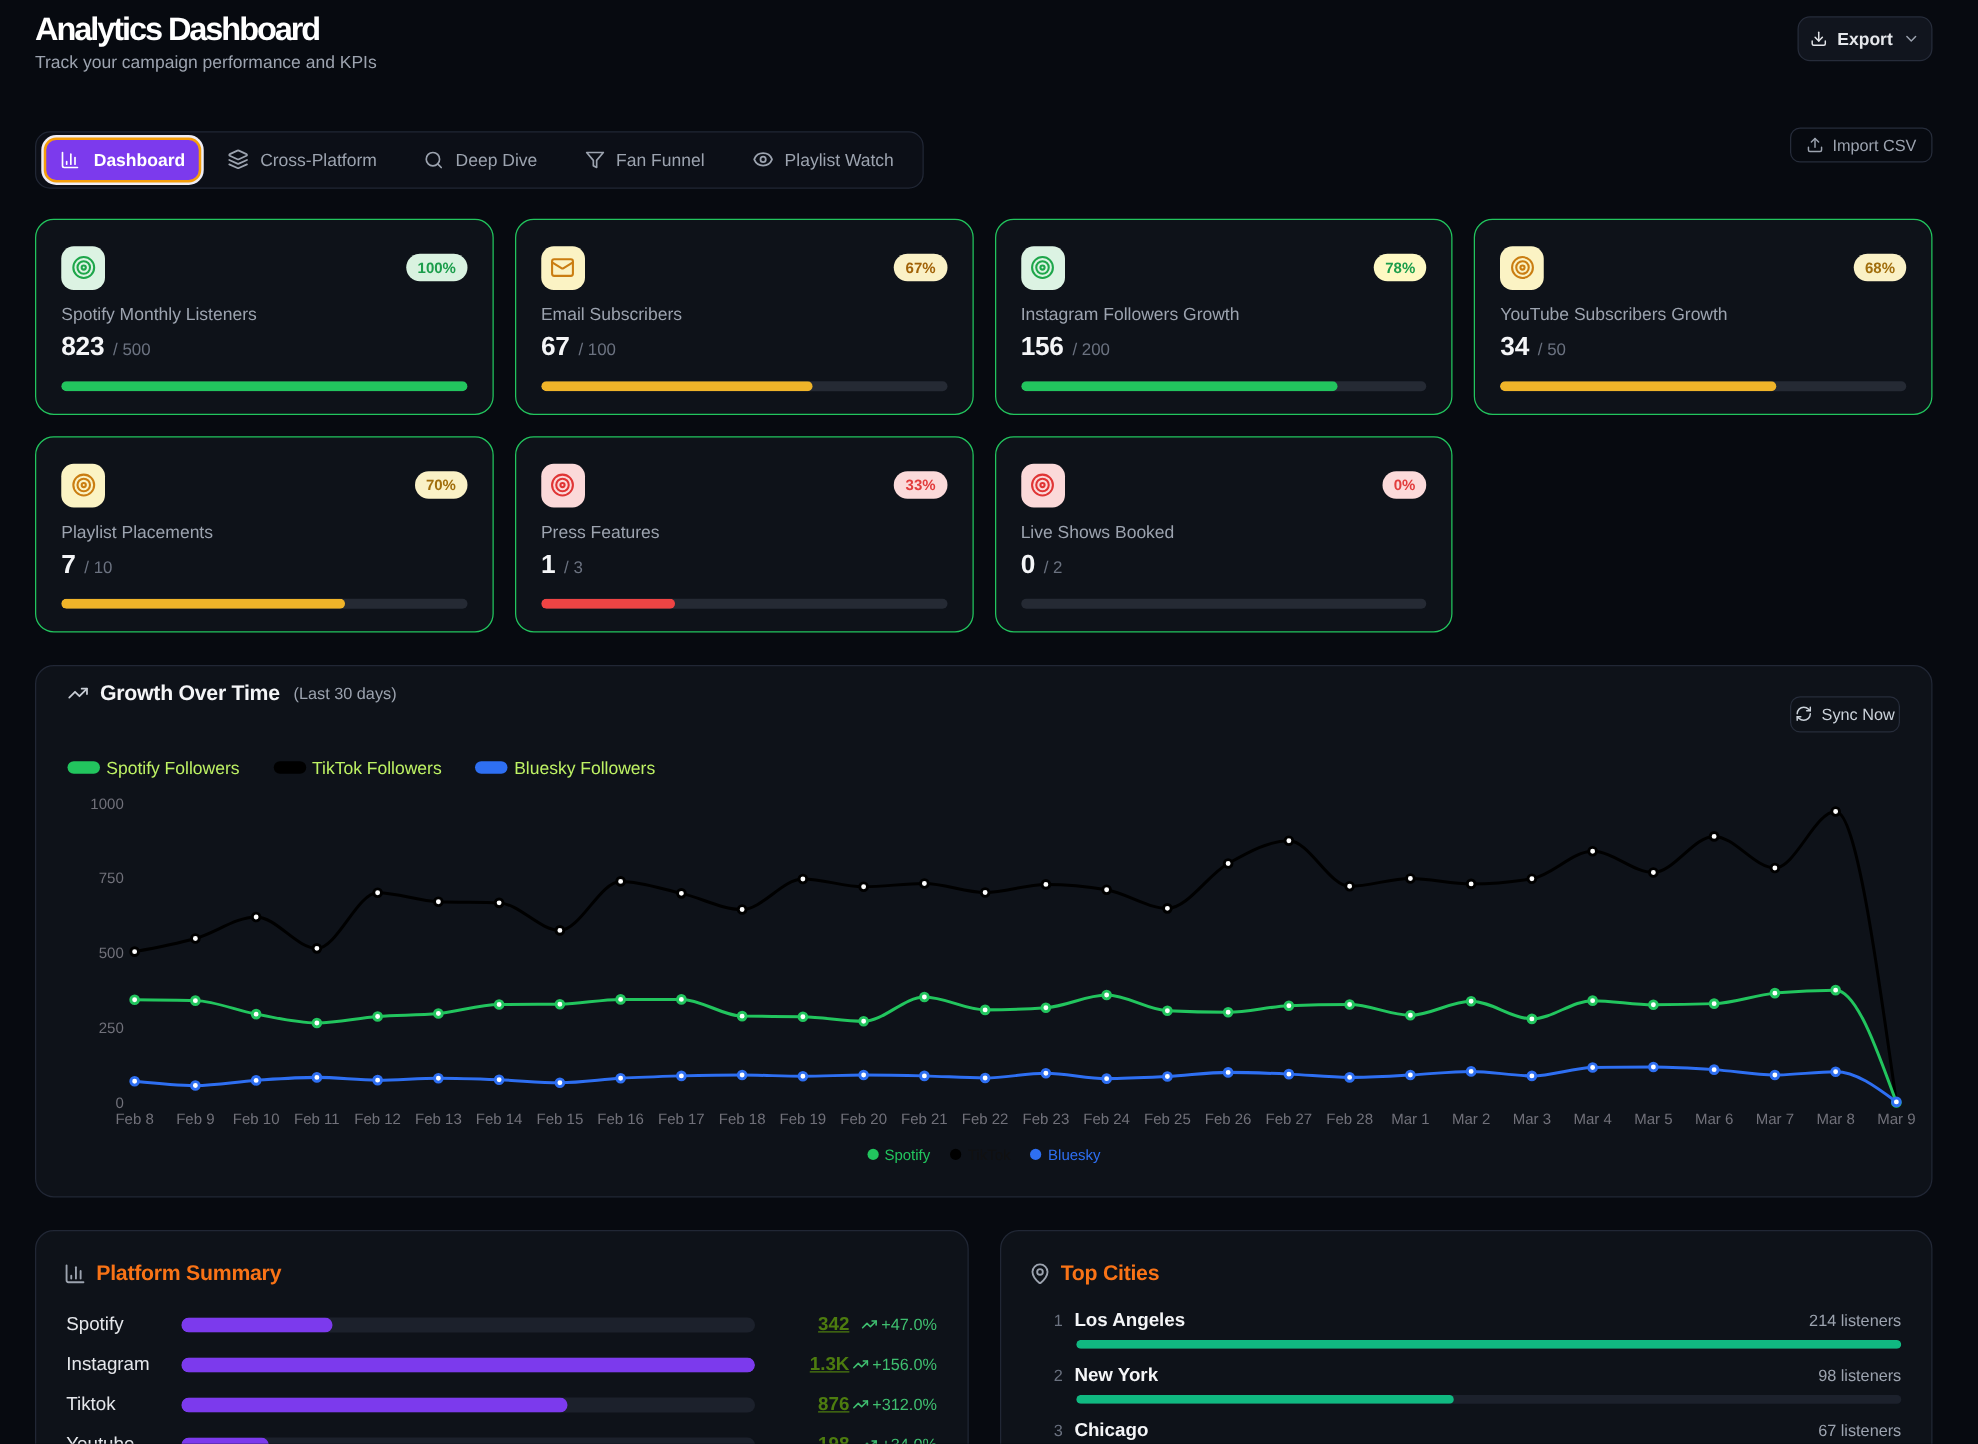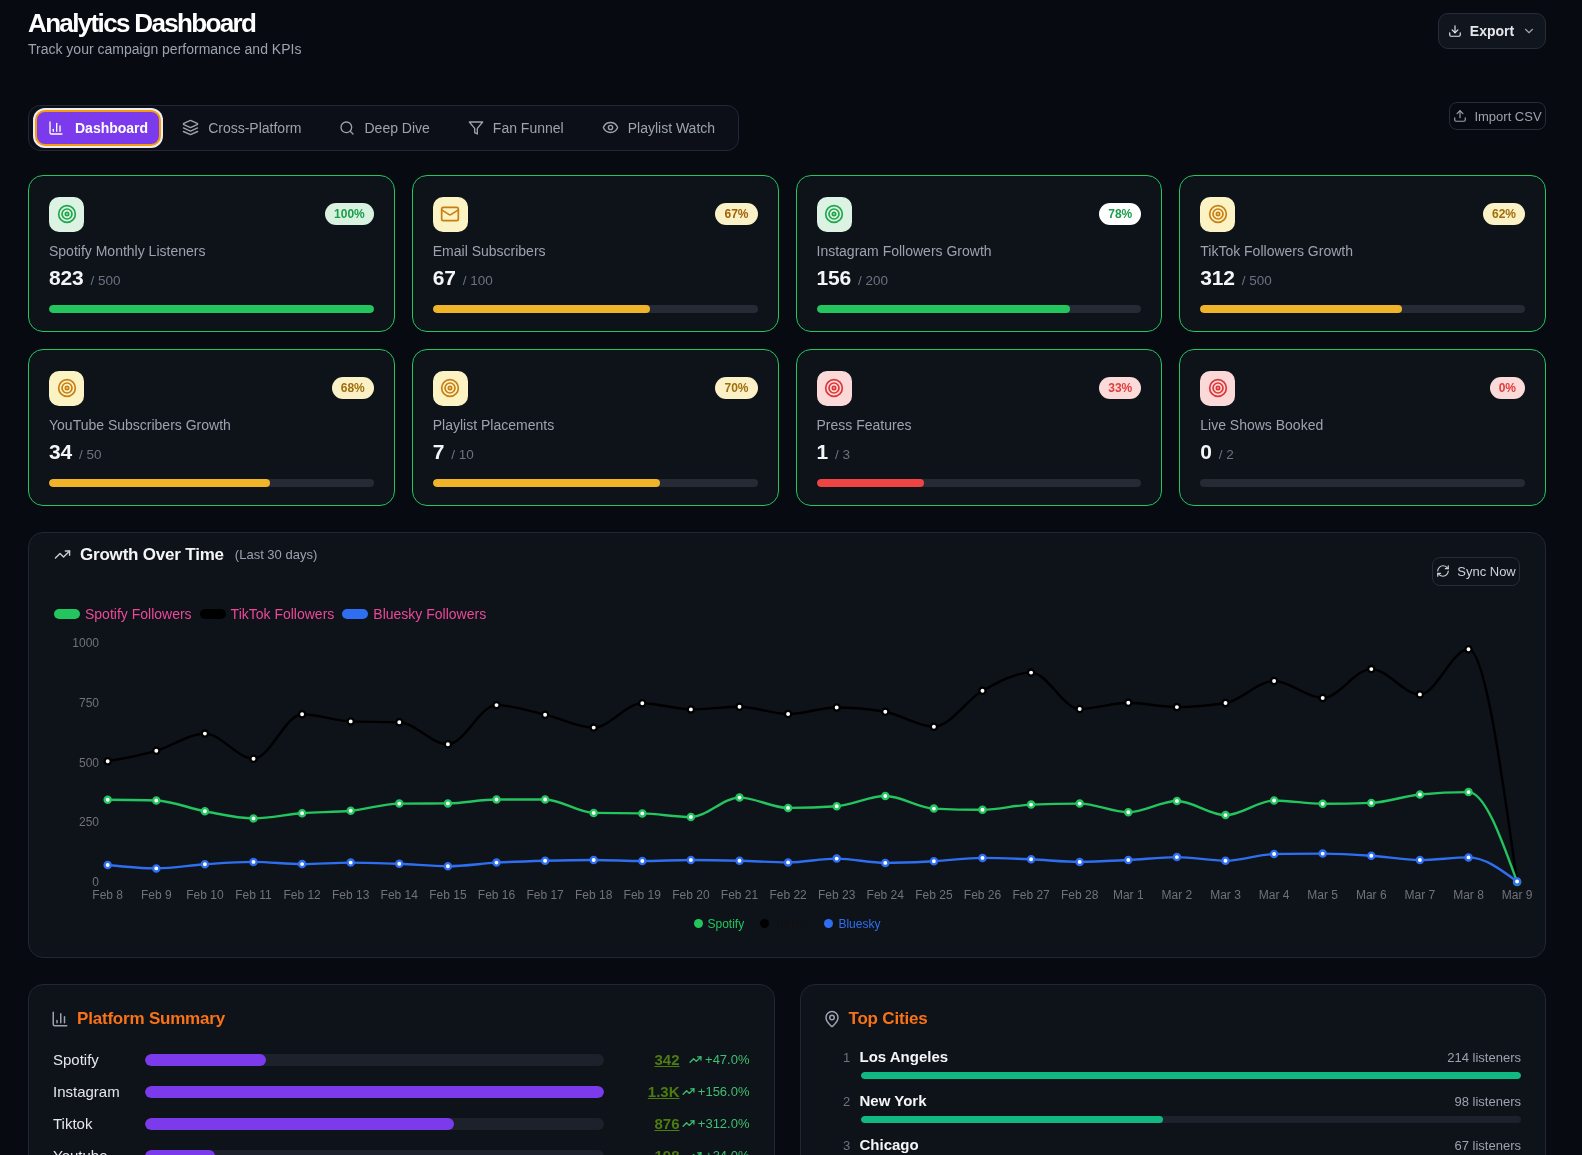--- a/index.html
+++ b/index.html
@@ -12,42 +12,42 @@
 .sub { font-size:14px; color:#9ca3af; margin-top:3px; }
 .exportbtn { margin-top:7px; width:108px; height:36px; display:flex; align-items:center; justify-content:center; gap:8px;
   background:#11151e; border:1px solid #262c3a; border-radius:10px; color:#e5e7eb; font-size:14px; font-weight:600; }
 
 
 .tabrow { display:flex; justify-content:space-between; align-items:center; margin-top:25px; }
 .tabs { display:flex; align-items:center; gap:0; background:#0c0f17; border:1px solid #212735; border-radius:12px; padding:4px;margin-top:23px; }
 .tab { display:flex; align-items:center; gap:9px; color:#9ca3af; font-size:14px; padding:0 19px; height:36px; }
 .tab.active { background:#7c3aed; color:#fff; font-weight:600; border:2px solid #f59e0b; border-radius:10px;
   box-shadow:0 0 0 2px #eeecf5; padding:0 11px 0 11px; margin:0 2px; gap:11px; }
-.importbtn { width:97px; height:28px; display:flex; align-items:center; justify-content:center; gap:7px;
+.importbtn { width:114px; height:28px; display:flex; align-items:center; justify-content:center; gap:7px;
   background:transparent; border:1px solid #262c3a; border-radius:8px; color:#9ca3af; font-size:13px; }
 
 
 .kgrid { display:grid; grid-template-columns:repeat(4,1fr); gap:17px 17px; margin-top:24px; }
 .kcard { background:#0e1219; border:1px solid #22c55e; border-radius:15px; height:157px; padding:21px 20px 0; }
 .krow { display:flex; justify-content:space-between; align-items:flex-start; }
 .kicon { width:35px; height:35px; border-radius:10px; display:flex; align-items:center; justify-content:center; }
 .kpill { font-size:12px; font-weight:700; border-radius:999px; padding:4px 9px; margin-top:6px; }
 .ktitle { font-size:14px; color:#9ca3af; margin-top:11px; }
 .kval { font-size:21px; font-weight:700; color:#f4f5f7; margin-top:7px; letter-spacing:-0.2px; }
 .kgoal { font-size:13.5px; font-weight:400; color:#6b7280; margin-left:7px; letter-spacing:0; }
 .ktrack { height:8px; border-radius:4px; background:#252a34; margin-top:15px; overflow:hidden; }
 .kfill { height:8px; border-radius:4px; }
 
 
 .chartcard { position:relative; margin-top:26px; height:426px; background:#0e1219; border:1px solid #212735; border-radius:15px; }
 .plot { position:absolute; left:0; top:0; }
 .chead { position:absolute; left:25px; top:12px; display:flex; align-items:center; gap:9px; }
 .chead .t { font-size:17px; font-weight:700; color:#f4f5f7; letter-spacing:-0.2px; }
 .chead .s { font-size:13px; color:#9ca3af; margin-left:2px; }
-.clegend { position:absolute; left:25px; top:73px; display:flex; align-items:center; gap:8px; font-size:14px; color:#ec4899; }
+.clegend { position:absolute; left:25px; top:73px; display:flex; align-items:center; gap:27px; font-size:14px; color:#bef264; }
 .clegend .it { display:flex; align-items:center; gap:5px; }
 .sw { width:26px; height:10px; border-radius:5px; }
 .syncbtn { position:absolute; right:25px; top:24px; width:88px; height:29px; display:flex; align-items:center; justify-content:center; gap:7px;
   background:transparent; border:1px solid #262c3a; border-radius:8px; color:#cbd2da; font-size:13px; }
 .blegend { position:absolute; left:0; right:0; top:384px; display:flex; justify-content:center; gap:16px; font-size:12px; }
 .blegend .it { display:flex; align-items:center; gap:5px; }
 .bdot { width:9px; height:9px; border-radius:50%; }
 
 
 .bgrid { display:grid; grid-template-columns:1fr 1fr; gap:25px; margin-top:26px; }
@@ -153,43 +153,26 @@
 </div>
 <div class="kcard">
   <div class="krow">
           <div class="kicon" style="background:#dcf3e3">
             <svg width="20" height="20" viewBox="0 0 24 24" fill="none" stroke="#1ea64a" stroke-width="2" stroke-linecap="round" stroke-linejoin="round">
               <circle cx="12" cy="12" r="10"></circle>
               <circle cx="12" cy="12" r="6"></circle>
               <circle cx="12" cy="12" r="2"></circle>
             </svg>
           </div>
-  <div class="kpill" style="background:#ffffff;color:#1b9d4b">78%</div>
+  <div class="kpill" style="background:#fef9c3;color:#1b9d4b">78%</div>
         </div>
   <div class="ktitle">Instagram Followers Growth</div>
   <div class="kval">156<span class="kgoal">/ 200</span></div>
   <div class="ktrack">
           <div class="kfill" style="width:78%;background:#22c55e"></div>
-        </div>
-</div>
-<div class="kcard">
-  <div class="krow">
-          <div class="kicon" style="background:#fbf3c4">
-            <svg width="20" height="20" viewBox="0 0 24 24" fill="none" stroke="#ca7d11" stroke-width="2" stroke-linecap="round" stroke-linejoin="round">
-              <circle cx="12" cy="12" r="10"></circle>
-              <circle cx="12" cy="12" r="6"></circle>
-              <circle cx="12" cy="12" r="2"></circle>
-            </svg>
-          </div>
-  <div class="kpill" style="background:#faf1c6;color:#a16e0c">62%</div>
-        </div>
-  <div class="ktitle">TikTok Followers Growth</div>
-  <div class="kval">312<span class="kgoal">/ 500</span></div>
-  <div class="ktrack">
-          <div class="kfill" style="width:62%;background:#f0b429"></div>
         </div>
 </div>
 <div class="kcard">
   <div class="krow">
           <div class="kicon" style="background:#fbf3c4">
             <svg width="20" height="20" viewBox="0 0 24 24" fill="none" stroke="#ca7d11" stroke-width="2" stroke-linecap="round" stroke-linejoin="round">
               <circle cx="12" cy="12" r="10"></circle>
               <circle cx="12" cy="12" r="6"></circle>
               <circle cx="12" cy="12" r="2"></circle>
             </svg>

